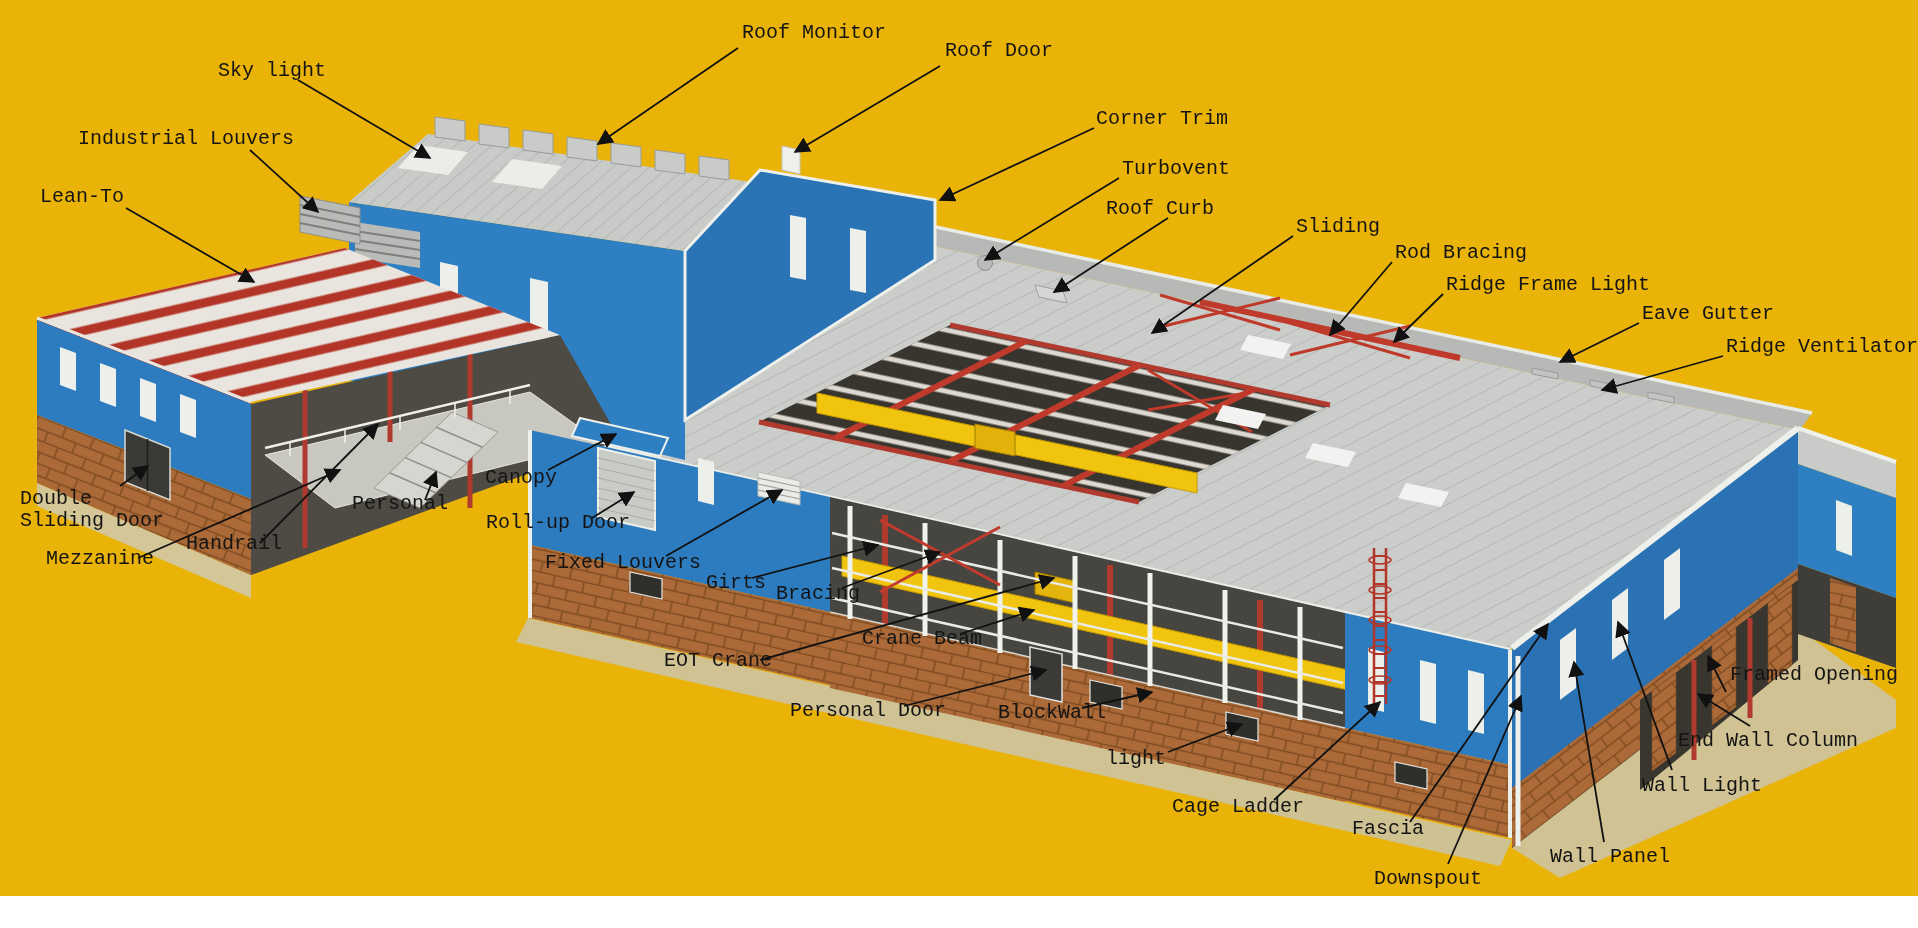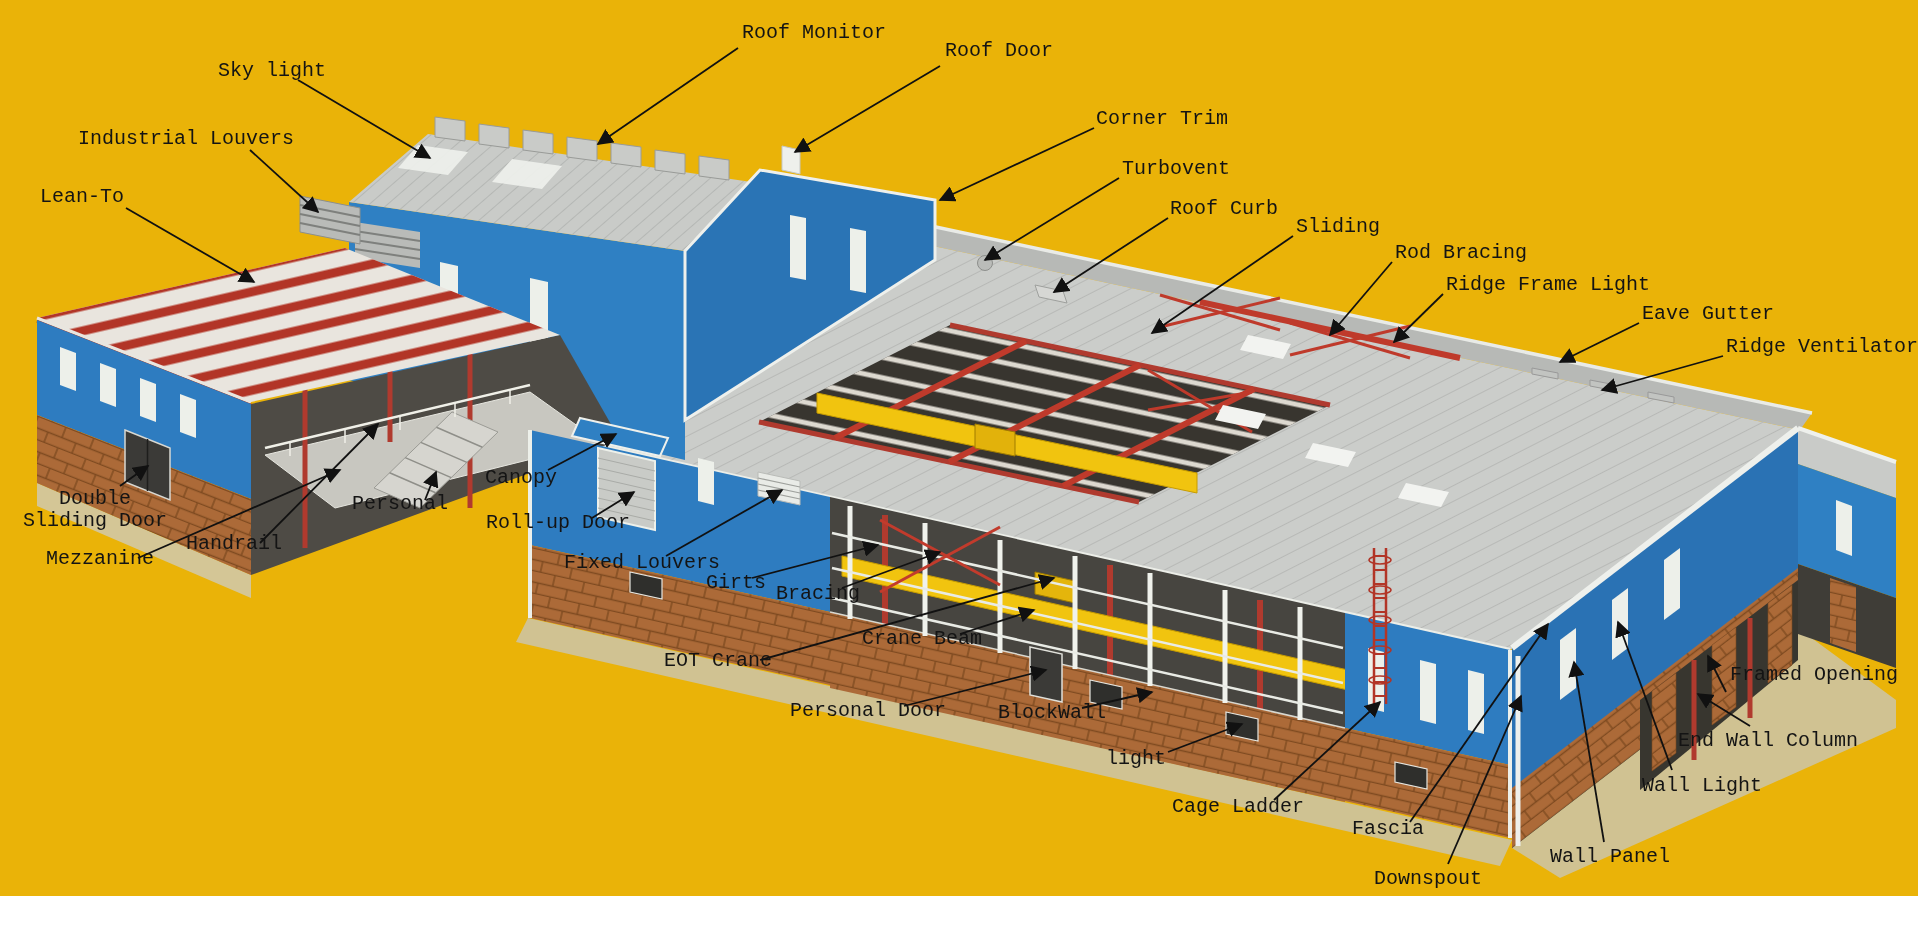--- a/index.html
+++ b/index.html
@@ -1,20 +1,20 @@
 <!DOCTYPE html>
 <html><head>
 <meta charset="utf-8">
 <style>
   html,body{margin:0;padding:0;background:#ffffff;}
   .stage{position:relative;width:1918px;height:896px;background:#eab308;overflow:hidden;
          font-family:Liberation Mono, monospace;}
   .stage svg{position:absolute;left:0;top:0;}
   .label{position:absolute;font-size:20px;color:#141414;white-space:nowrap;line-height:1.1;}
-  .label.center{white-space:normal;text-align:center;width:150px;line-height:1.08;}
+  .label.center{white-space:normal;width:150px;line-height:1.08;}
 </style>
 </head>
 <body>
 
 <div class="stage">
 
 <svg width="1918" height="928" viewBox="0 0 1918 928">
   <defs>
     <marker id="arrowhead" viewBox="0 0 10 10" refX="9" refY="5" markerWidth="9" markerHeight="9" orient="auto-start-reverse">
       <path d="M0 0 L10 5 L0 10 z" fill="#111"></path>
@@ -285,36 +285,36 @@
     <line x1="1672" y1="770" x2="1618" y2="622" marker-end="url(#arrowhead)"></line>
     <line x1="1750" y1="726" x2="1698" y2="694" marker-end="url(#arrowhead)"></line>
     <line x1="1726" y1="692" x2="1708" y2="656" marker-end="url(#arrowhead)"></line>
   </g>
 </svg>
 
 <div class="label" style="left:742px;top:22px">Roof Monitor</div>
 <div class="label" style="left:945px;top:40px">Roof Door</div>
 <div class="label" style="left:1096px;top:108px">Corner Trim</div>
 <div class="label" style="left:1122px;top:158px">Turbovent</div>
-<div class="label" style="left:1170px;top:198px">Roof Curb</div>
+<div class="label" style="left:1106px;top:198px">Roof Curb</div>
 <div class="label" style="left:1296px;top:216px">Sliding</div>
 <div class="label" style="left:1395px;top:242px">Rod Bracing</div>
 <div class="label" style="left:1446px;top:274px">Ridge Frame Light</div>
 <div class="label" style="left:1642px;top:303px">Eave Gutter</div>
 <div class="label" style="left:1726px;top:336px">Ridge Ventilator</div>
 <div class="label" style="left:218px;top:60px">Sky light</div>
 <div class="label" style="left:78px;top:128px">Industrial Louvers</div>
 <div class="label" style="left:40px;top:186px">Lean-To</div>
 <div class="label center" style="left:20px;top:488px">Double Sliding Door</div>
 <div class="label" style="left:46px;top:548px">Mezzanine</div>
 <div class="label" style="left:186px;top:533px">Handrail</div>
 <div class="label" style="left:352px;top:493px">Personal</div>
 <div class="label" style="left:485px;top:467px">Canopy</div>
 <div class="label" style="left:486px;top:512px">Roll-up Door</div>
-<div class="label" style="left:564px;top:552px">Fixed Louvers</div>
+<div class="label" style="left:545px;top:552px">Fixed Louvers</div>
 <div class="label" style="left:706px;top:572px">Girts</div>
 <div class="label" style="left:776px;top:583px">Bracing</div>
 <div class="label" style="left:664px;top:650px">EOT Crane</div>
 <div class="label" style="left:862px;top:628px">Crane Beam</div>
 <div class="label" style="left:790px;top:700px">Personal Door</div>
 <div class="label" style="left:998px;top:702px">BlockWall</div>
 <div class="label" style="left:1106px;top:748px">light</div>
 <div class="label" style="left:1172px;top:796px">Cage Ladder</div>
 <div class="label" style="left:1352px;top:818px">Fascia</div>
 <div class="label" style="left:1374px;top:868px">Downspout</div>

